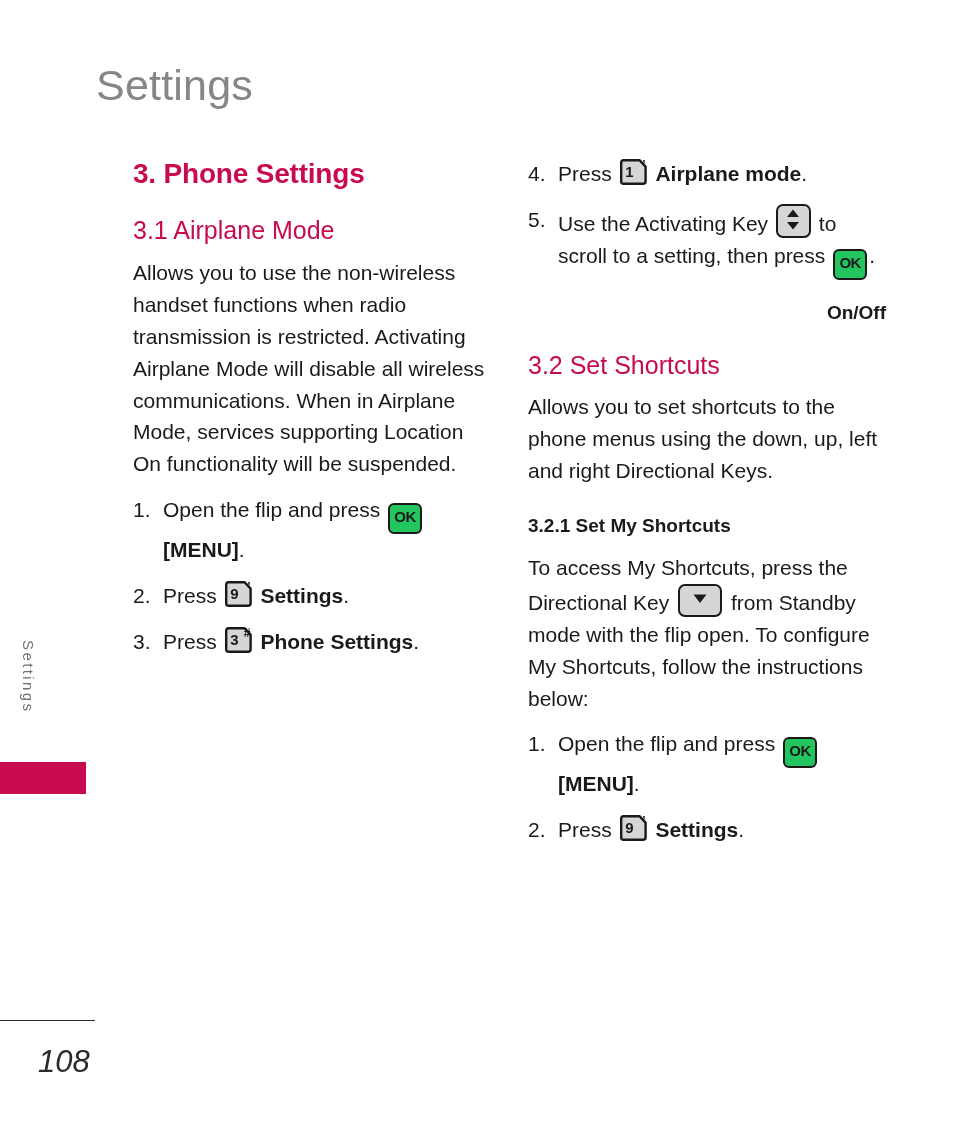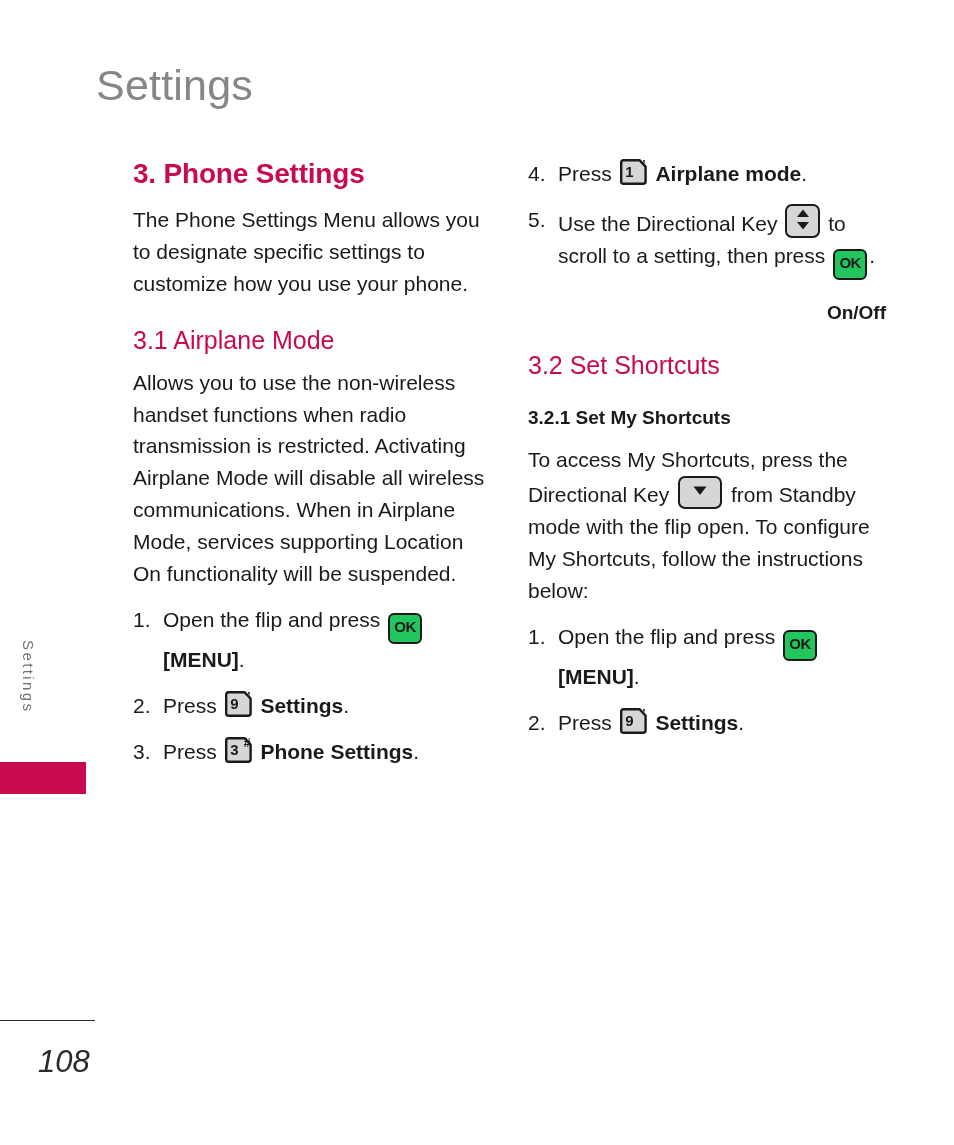--- a/index.html
+++ b/index.html
@@ -222,21 +222,20 @@
 
 <div class="page-title">Settings</div>
 
 <div class="side-tab-label">Settings</div>
 <div class="side-tab-block"></div>
 
 <div class="col col-left">
 
   <h1 class="sec">3. Phone Settings</h1>
 
-  <p class="body">The Phone Settings Menu allows you to designate specific settings to customize how you use your phone.</p>
 
   <h2 class="sub">3.1 Airplane Mode</h2>
 
   <p class="body">Allows you to use the non-wireless handset functions when radio transmission is restricted. Activating Airplane Mode will disable all wireless communications. When in Airplane Mode, services supporting Location On functionality will be suspended.</p>
 
 
   <ol class="steps">
 
     <li>
       <span class="num">1.</span><span>Open the flip and press</span>
@@ -281,37 +280,38 @@
         <svg width="28" height="28" viewBox="0 0 28 28">
           <path d="M3.5 2.2 H19.5 L25.6 8.6 V23.2 Q25.6 25.8 23.0 25.8 H3.5 Q1.2 25.8 1.2 23.4 V4.6 Q1.2 2.2 3.5 2.2 Z" fill="#d6d6d6" stroke="#1a1a1a" stroke-width="2.4" stroke-linejoin="round"></path>
         </svg>
         <span class="kdigit">1</span>
         <span class="kmark">’</span>
       </span>
       <span class="b">Airplane mode</span><span>.</span>
     </li>
 
     <li>
-      <span class="num">5.</span><span>Use the Directional Key</span>
+      <span class="num">5.</span><span>Use the Activating Key</span>
       <span class="key key-ud">
         <svg width="16" height="23" viewBox="0 0 16 23">
           <polygon points="8,1.5 14,9 2,9" fill="#1a1a1a"></polygon>
           <polygon points="8,21.5 14,14 2,14" fill="#1a1a1a"></polygon>
         </svg>
       </span>
       <span>to scroll to a setting, then press</span>
       <span class="key key-ok">OK</span><span>.</span>
     </li>
 
   </ol>
 
   <h4 class="bold-head indent">On/Off</h4>
 
   <h2 class="sub">3.2 Set Shortcuts</h2>
 
+  <p class="body">Allows you to set shortcuts to the phone menus using the down, up, left and right Directional Keys.</p>
 
   <h3 class="subsub">3.2.1 Set My Shortcuts</h3>
 
   <p class="body"><span>To access My Shortcuts, press the Directional Key</span>
     <span class="key key-down">
       <svg width="16" height="11" viewBox="0 0 16 11">
         <polygon points="8,10 14.5,1.5 1.5,1.5" fill="#1a1a1a"></polygon>
       </svg>
     </span>
     <span>from Standby mode with the flip open. To configure My Shortcuts, follow the instructions below:</span>

